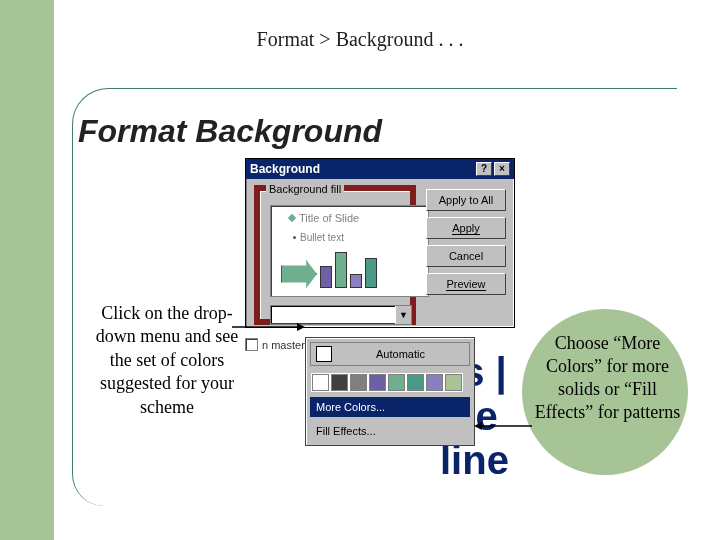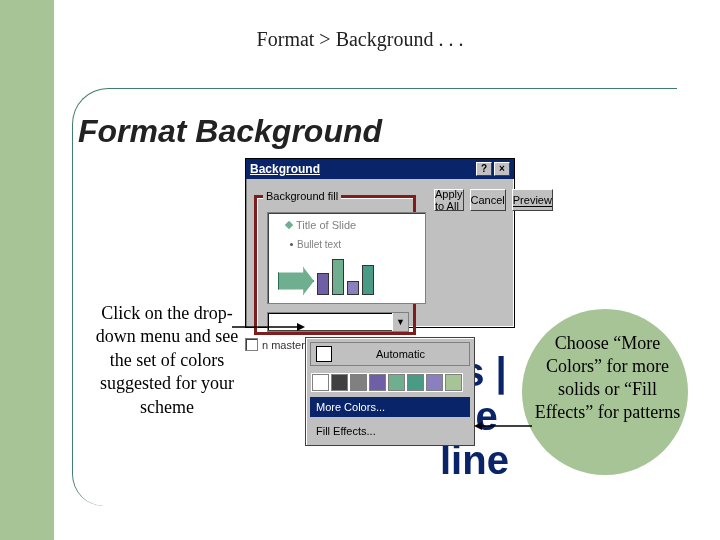--- a/index.html
+++ b/index.html
@@ -68,21 +68,21 @@
     height: 20px;
     background: linear-gradient(#0a246a,#0a246a);
     background: #0a246a;
     color: #fff;
     display: flex;
     align-items: center;
     font-size: 12px;
     font-weight: bold;
     padding: 0 4px;
   }
-  .titlebar-text { flex: 1; text-decoration: underline; }
+  .titlebar-text { flex: 1; }
   .tb-btn {
     width: 16px; height: 14px;
     background: #c0c0c0;
     border: 1px solid #fff;
     border-right-color: #404040;
     border-bottom-color: #404040;
     margin-left: 2px;
     font-size: 10px;
     line-height: 11px;
     text-align: center;
@@ -90,24 +90,24 @@
     font-weight: bold;
     font-family: Arial;
   }
   .dialog-body {
     position: relative;
     padding: 6px;
     height: calc(100% - 20px);
   }
   .groupbox {
     position: absolute;
-    left: 8px; top: 16px;
+    left: 8px; top: 6px;
     width: 162px;
     height: 140px;
-    border: 3px solid #7f1d1d;
+    border: 6px solid #7f1d1d;
     box-shadow: 1px 1px 0 #fff inset;
   }
   .groupbox-label {
     position: absolute;
     top: -8px; left: 6px;
     background: #c0c0c0;
     padding: 0 3px;
     font-size: 11px;
   }
   .preview {
@@ -158,23 +158,23 @@
   }
   .dropdown-btn {
     width:16px; margin-left:auto;
     background:#c0c0c0;
     border-left:1px solid #fff;
     display:flex;align-items:center;justify-content:center;
     font-size:9px;
   }
   .dlg-buttons {
     position:absolute;
-    right:0; top:10px;
+    right:8px; top:10px;
     width:80px;
-    display:flex; flex-direction:row; gap:6px;
+    display:flex; flex-direction:column; gap:6px;
   }
   .win-btn {
     height:22px;
     background:#c0c0c0;
     border:1px solid #fff;
     border-right-color:#404040;
     border-bottom-color:#404040;
     font-size:11px;
     display:flex;align-items:center;justify-content:center;
   }
@@ -323,20 +323,23 @@
           <div class="pv-bar b3"></div>
           <div class="pv-bar b4"></div>
         </div>
       </div>
       <div class="dropdown-field">
         <div class="dropdown-btn">▼</div>
       </div>
     </div>
     <div class="dlg-buttons">
       <div class="win-btn">Apply to All</div>
+      <div class="win-btn">
+          <span>Apply</span>
+        </div>
       <div class="win-btn">Cancel</div>
       <div class="win-btn">
           <span>Preview</span>
         </div>
     </div>
   </div>
 </div>
 
 <div class="omit-row">
   <div class="checkbox"></div>

